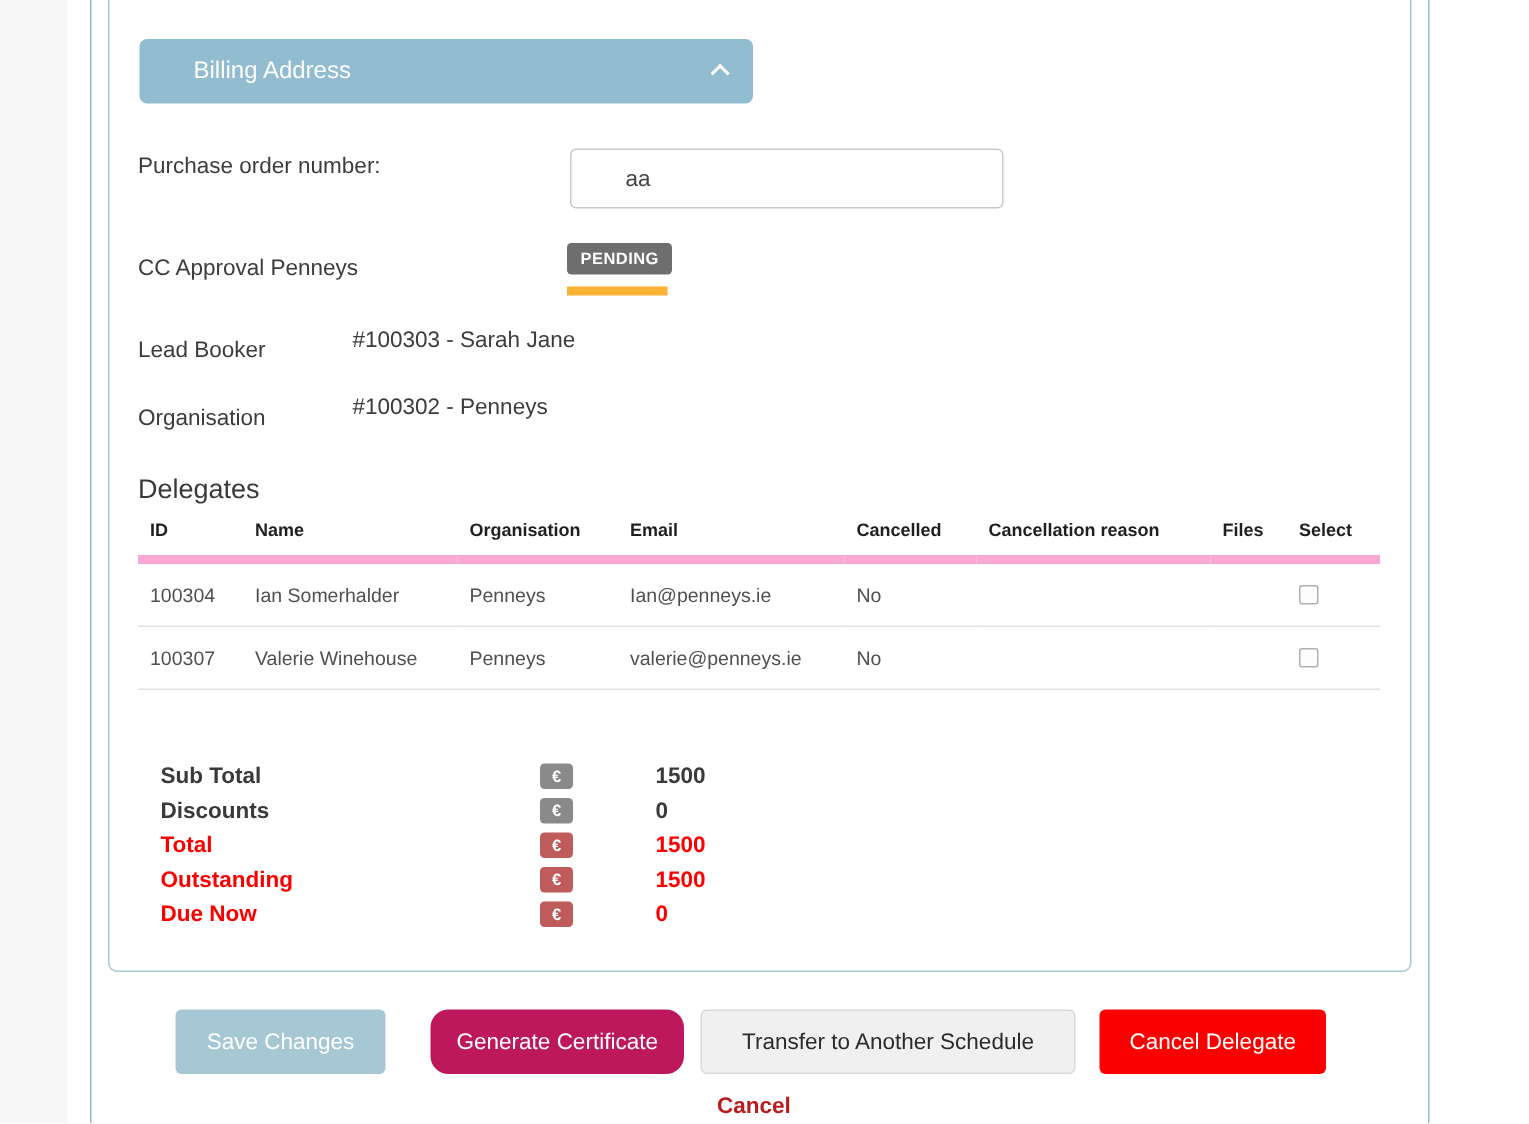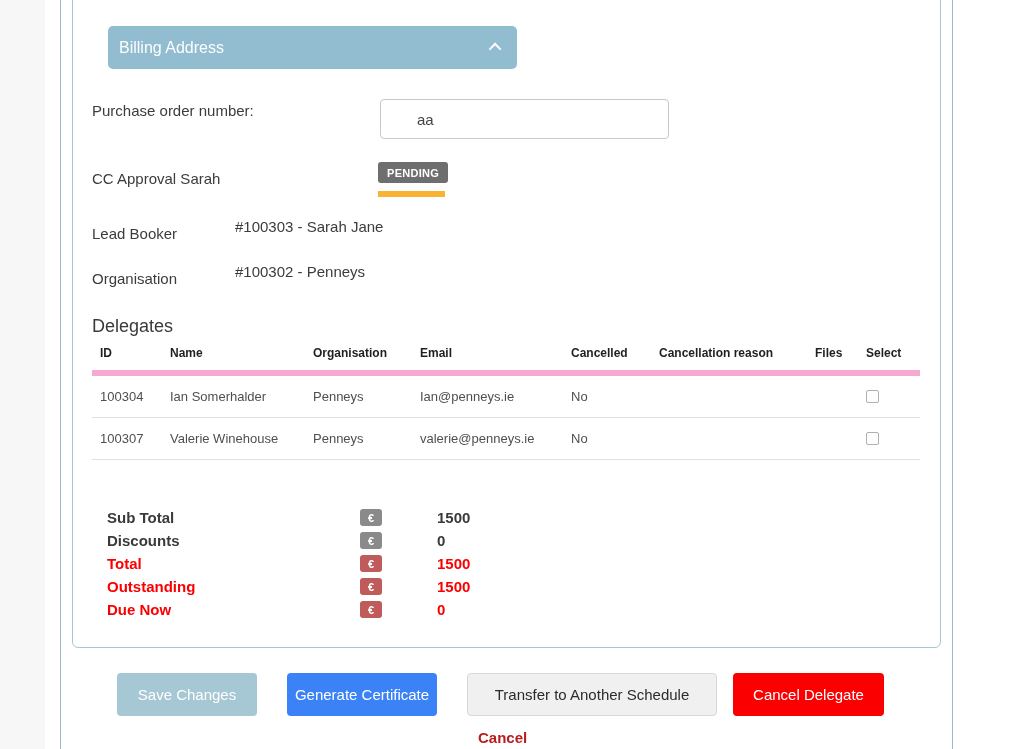--- a/index.html
+++ b/index.html
@@ -7,23 +7,23 @@
   .frame { position: relative; width: 1019px; height: 749px; background: #fff; overflow: hidden; }
 
   .left-strip { position: absolute; left: 0; top: 0; width: 45px; height: 749px; background: #f7f7f7; }
   .outer-line { position: absolute; top: 0; bottom: 0; width: 1px; background: #96bcca; }
   .outer-line.left { left: 60px; }
   .outer-line.right { left: 952px; }
 
   .card { position: absolute; left: 72px; top: -14px; width: 869px; height: 662px;
           background: #fff; border: 1px solid #a9c6d2; border-radius: 6px; }
 
-  .billing-header { position: absolute; left: 108px; top: 26px; width: 409px; height: 43px;
+  .billing-header { position: absolute; left: 93px; top: 26px; width: 409px; height: 43px;
           background: #92bdd0; border-radius: 5px; display: flex; align-items: center;
-          padding: 0 16px 0 11px; cursor: pointer; }
+          padding: 0 16px 0 36px; cursor: pointer; }
   .billing-header .title { color: #fdfdfd; font-size: 16px; }
   .chevron-up { margin-left: auto; width: 9px; height: 9px; border-top: 2px solid #fff;
           border-left: 2px solid #fff; transform: rotate(45deg) translateY(2px); }
 
   .field-label { position: absolute; left: 92px; font-size: 15px; color: #3c3c3c; }
   .po-input { position: absolute; left: 380px; top: 99px; width: 289px; height: 40px;
           border: 1px solid #c9c9c9; border-radius: 4px; padding: 0 12px 0 36px;
           font-size: 15px; color: #444; font-family: "Liberation Sans", sans-serif; outline: none; background:#fff; }
 
   .pending-badge { position: absolute; left: 378px; top: 162px; height: 21px;
@@ -51,21 +51,21 @@
   .euro-badge { display: inline-flex; align-items: center; justify-content: center;
           width: 22px; height: 17px; border-radius: 3px; background: #8a8a8a;
           color: #fff; font-size: 11px; font-weight: bold; }
   .total-row.danger .t-label, .total-row.danger .t-value { color: #fb0000; }
   .total-row.danger .euro-badge { background: #bf5b5b; }
 
   .btn { position: absolute; top: 673px; height: 43px; border: none; border-radius: 4px;
           font-family: "Liberation Sans", sans-serif; font-size: 15px; cursor: pointer;
           display: inline-flex; align-items: center; justify-content: center; }
   .btn-save { left: 117px; width: 140px; background: #a6c7d4; color: #fff; }
-  .btn-generate { left: 287px; width: 150px; background: #3b82f6; color: #fff; }
+  .btn-generate { left: 287px; width: 169px; background: #be185d; color: #fff; border-radius: 12px; }
   .btn-transfer { left: 467px; width: 250px; background: #f0f0f0; border: 1px solid #d8d8d8; color: #2b2b2b; }
   .btn-cancel-delegate { left: 733px; width: 151px; background: #fb0000; color: #fff; }
   .cancel-link { position: absolute; left: 478px; top: 729px; font-size: 15px; color: #b91c1c; cursor: pointer; font-weight: bold; }
 </style>
 </head>
 <body>
 
 <div class="frame">
   <div class="left-strip"></div>
   <div class="outer-line left"></div>
@@ -74,21 +74,21 @@
   <div class="card"></div>
 
   <div class="billing-header">
     <span class="title">Billing Address</span>
     <span class="chevron-up"></span>
   </div>
 
   <div class="field-label" style="top:102px">Purchase order number:</div>
   <input class="po-input" type="text" value="aa" style="">
 
-  <div class="field-label" style="top:170px">CC Approval Sarah</div>
+  <div class="field-label" style="top:170px">CC Approval Penneys</div>
   <div class="pending-badge">PENDING</div>
   <div class="pending-underline"></div>
 
   <div class="field-label" style="top:225px">Lead Booker</div>
   <div class="kv-value" style="top:218px">#100303 - Sarah Jane</div>
 
   <div class="field-label" style="top:270px">Organisation</div>
   <div class="kv-value" style="top:263px">#100302 - Penneys</div>
 
   <div class="delegates-heading">Delegates</div>

